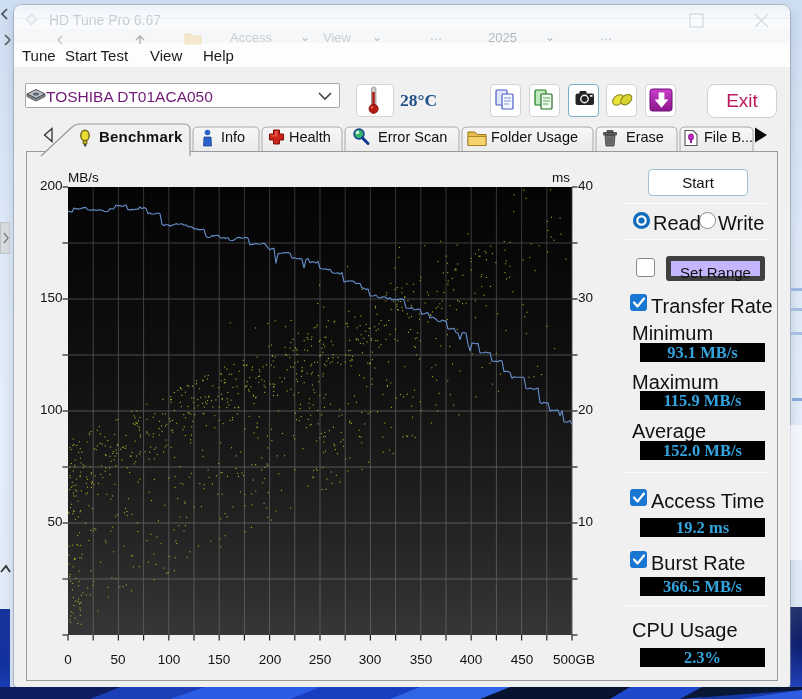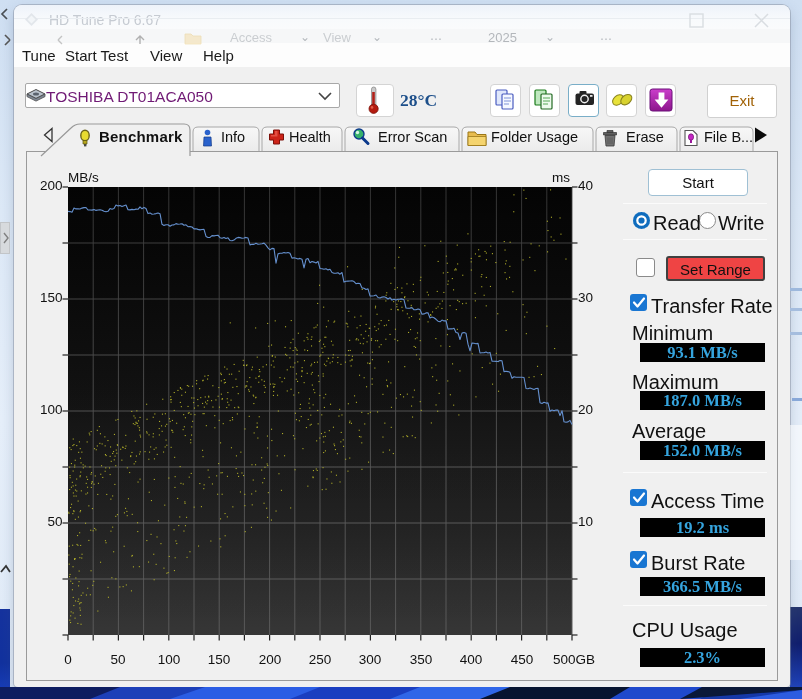--- a/index.html
+++ b/index.html
@@ -9,30 +9,30 @@
 #win{left:14px;top:5px;width:776px;height:682px;background:#f0f0f0;border-radius:8px 8px 4px 4px;box-shadow:0 0 0 1px rgba(140,150,165,.55),0 6px 14px rgba(60,80,120,.25)}
 #title{left:14px;top:5px;width:776px;height:24px;border-radius:8px 8px 0 0;background:linear-gradient(180deg,#eef3fa,#f8fafc 60%,#fafbfc)}
 #ghostband{left:14px;top:29px;width:776px;height:14px;background:#f6f7f8}
 #menubar{left:14px;top:43px;width:776px;height:24px;background:#fdfdfd}
 .menu{top:47px;height:18px;font-size:15px;color:#1a1a1a;white-space:nowrap}
 #toolbar{left:14px;top:67px;width:776px;height:56px;background:#f0f0f0}
 #combo{left:25px;top:83px;width:315px;height:25px;background:#fff;border:1px solid #a8a8a8;border-radius:2px}
 #combotext{left:46px;top:88px;font-size:15.5px;color:#701a75}
 .tbtn{top:84px;width:31px;height:33px;background:#fff;border:1px solid #d4d4d4;border-radius:4px}
 #camsel{border:1.5px solid #79aec8}
-#exitbtn{left:707px;top:84px;width:70px;height:34px;background:#fff;border:1px solid #d0d0d0;border-radius:3px;text-align:center;line-height:32px;font-size:15px;color:#a16207}
+#exitbtn{left:707px;top:84px;width:70px;height:34px;background:#fff;border:1px solid #d0d0d0;border-radius:8px;text-align:center;line-height:32px;font-size:19px;color:#be185d}
 #temp{left:400px;top:90px;font-family:"Liberation Serif",serif;font-weight:bold;font-size:17.5px;color:#1d4f8a}
 #pane{left:26px;top:151px;width:752px;height:530px;border:1px solid #9a9a9a;background:#f0f0f0}
 .lbl{font-size:20px;color:#111;white-space:nowrap}
 .vbox{left:640px;width:125px;height:19px;background:#000;color:#35a4de;font-family:"Liberation Serif",serif;font-weight:bold;font-size:16.5px;text-align:center;line-height:19px}
 .sep{left:623px;width:144px;height:1px;background:#c2c2c2;border-bottom:1px solid #fbfbfb}
 .cb{width:17px;height:17px;border-radius:3px;background:#1976d2}
 .cbu{width:19px;height:19px;border-radius:3px;background:#fff;border:1.6px solid #8a8a8a}
 #startbtn{left:648px;top:169px;width:100px;height:27px;background:#fff;border:1px solid #9fc0d4;border-radius:4px;text-align:center;line-height:25px;font-size:15px;color:#111}
-#setrange{left:666px;top:256px;width:99px;height:25px;background:#ef4444;border:2px solid #404040;border-radius:3px;text-align:center;line-height:23px;font-size:15px;color:#111}
+#setrange{left:666px;top:256px;width:99px;height:25px;background:#c4b5fd;border:5px solid #404040;border-radius:3px;text-align:center;line-height:23px;font-size:15px;color:#111}
 .radio{top:211.5px;width:17px;height:17px;border-radius:50%}
 #rread{left:633px;background:#0f6cbd;box-shadow:inset 0 0 0 3.2px #0f6cbd,inset 0 0 0 5.4px #fff}
 #rwrite{left:699px;background:#fff;border:1.6px solid #8a8a8a}
 svg{position:absolute;left:0;top:0}
 text{font-family:"Liberation Sans",sans-serif}
 </style></head><body>
 <div class="abs" id="desk"></div>
 <div class="abs" id="wallL"></div>
 <div class="abs" id="wallR"></div>
 <div class="abs" id="win"></div>
@@ -1323,21 +1323,21 @@
 <div class="abs lbl" style="left:653px;top:212px">Read</div>
 <div class="abs lbl" style="left:718px;top:212px">Write</div>
 <div class="abs sep" style="top:239px"></div>
 <div class="abs cbu" style="left:636px;top:258px"></div>
 <div class="abs" id="setrange">Set Range</div>
 <div class="abs cb" style="left:630px;top:294px"></div>
 <div class="abs lbl" style="left:651px;top:295px">Transfer Rate</div>
 <div class="abs lbl" style="left:632px;top:322px">Minimum</div>
 <div class="abs vbox" style="top:343px">93.1 MB/s</div>
 <div class="abs lbl" style="left:632px;top:371px">Maximum</div>
-<div class="abs vbox" style="top:391px">187.0 MB/s</div>
+<div class="abs vbox" style="top:391px">115.9 MB/s</div>
 <div class="abs lbl" style="left:632px;top:420px">Average</div>
 <div class="abs vbox" style="top:441px">152.0 MB/s</div>
 <div class="abs sep" style="top:472px"></div>
 <div class="abs cb" style="left:630px;top:489px"></div>
 <div class="abs lbl" style="left:651px;top:490px">Access Time</div>
 <div class="abs vbox" style="top:518px">19.2 ms</div>
 <div class="abs cb" style="left:630px;top:551px"></div>
 <div class="abs lbl" style="left:651px;top:552px">Burst Rate</div>
 <div class="abs vbox" style="top:577px">366.5 MB/s</div>
 <div class="abs sep" style="top:605px"></div>

